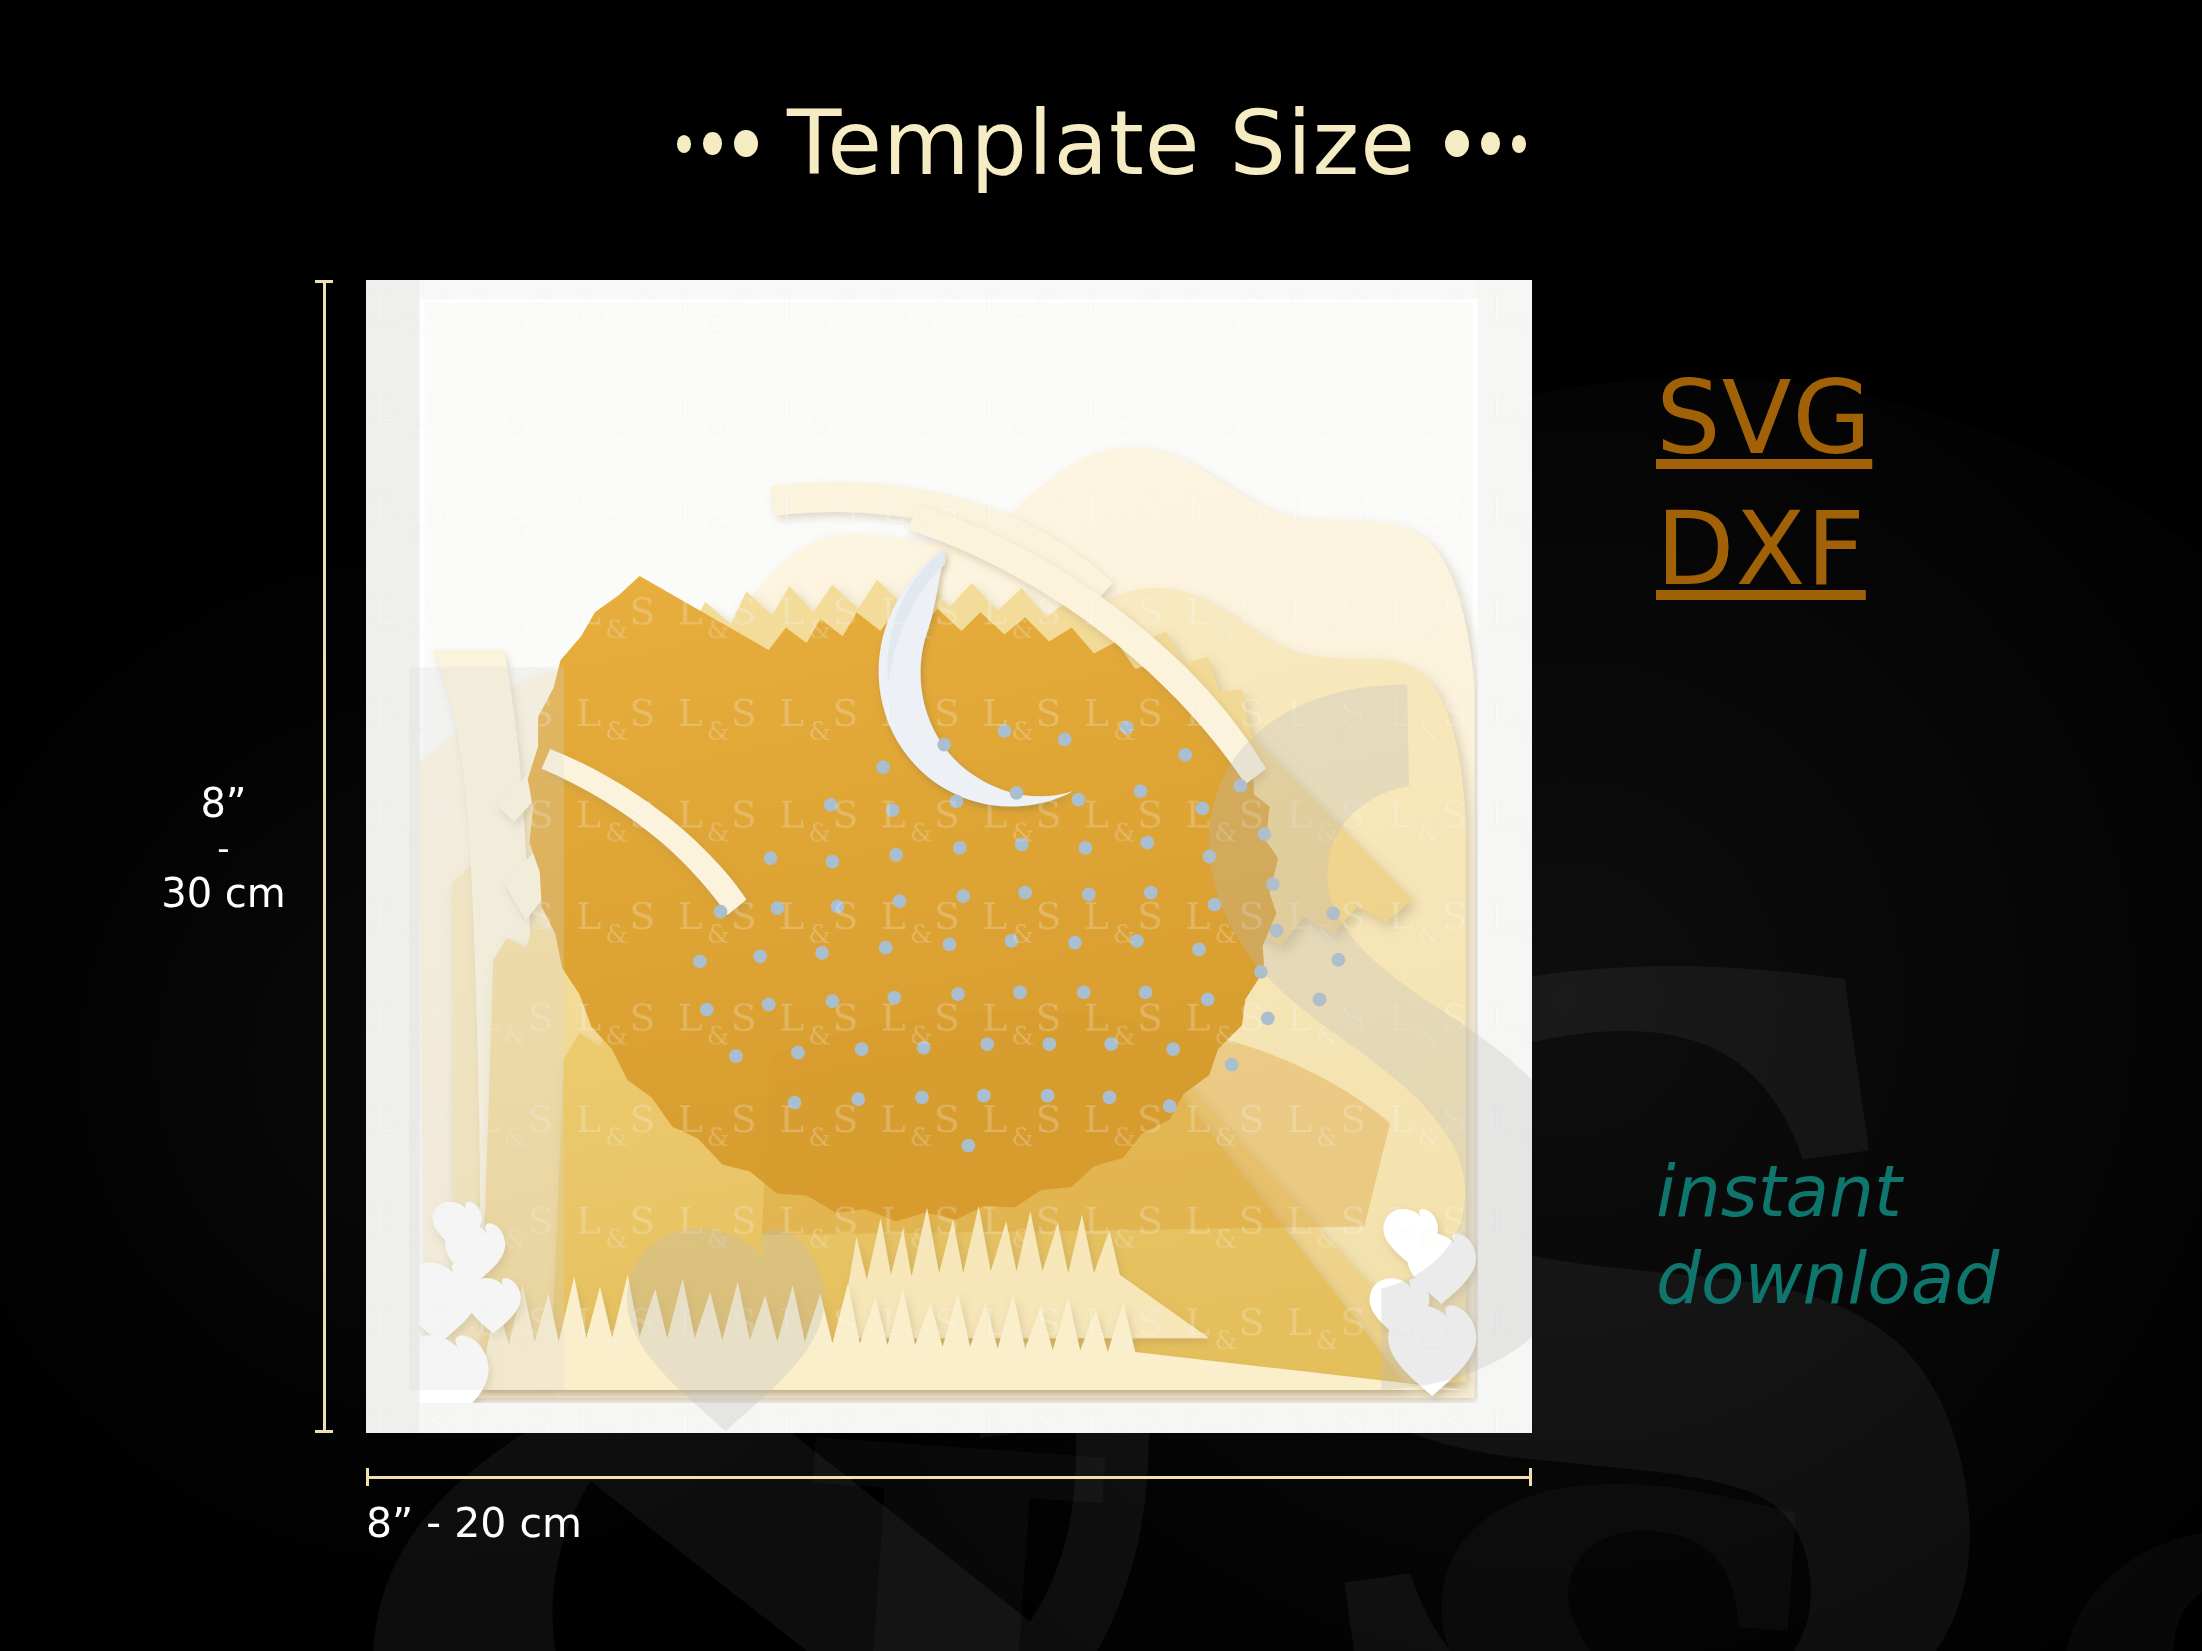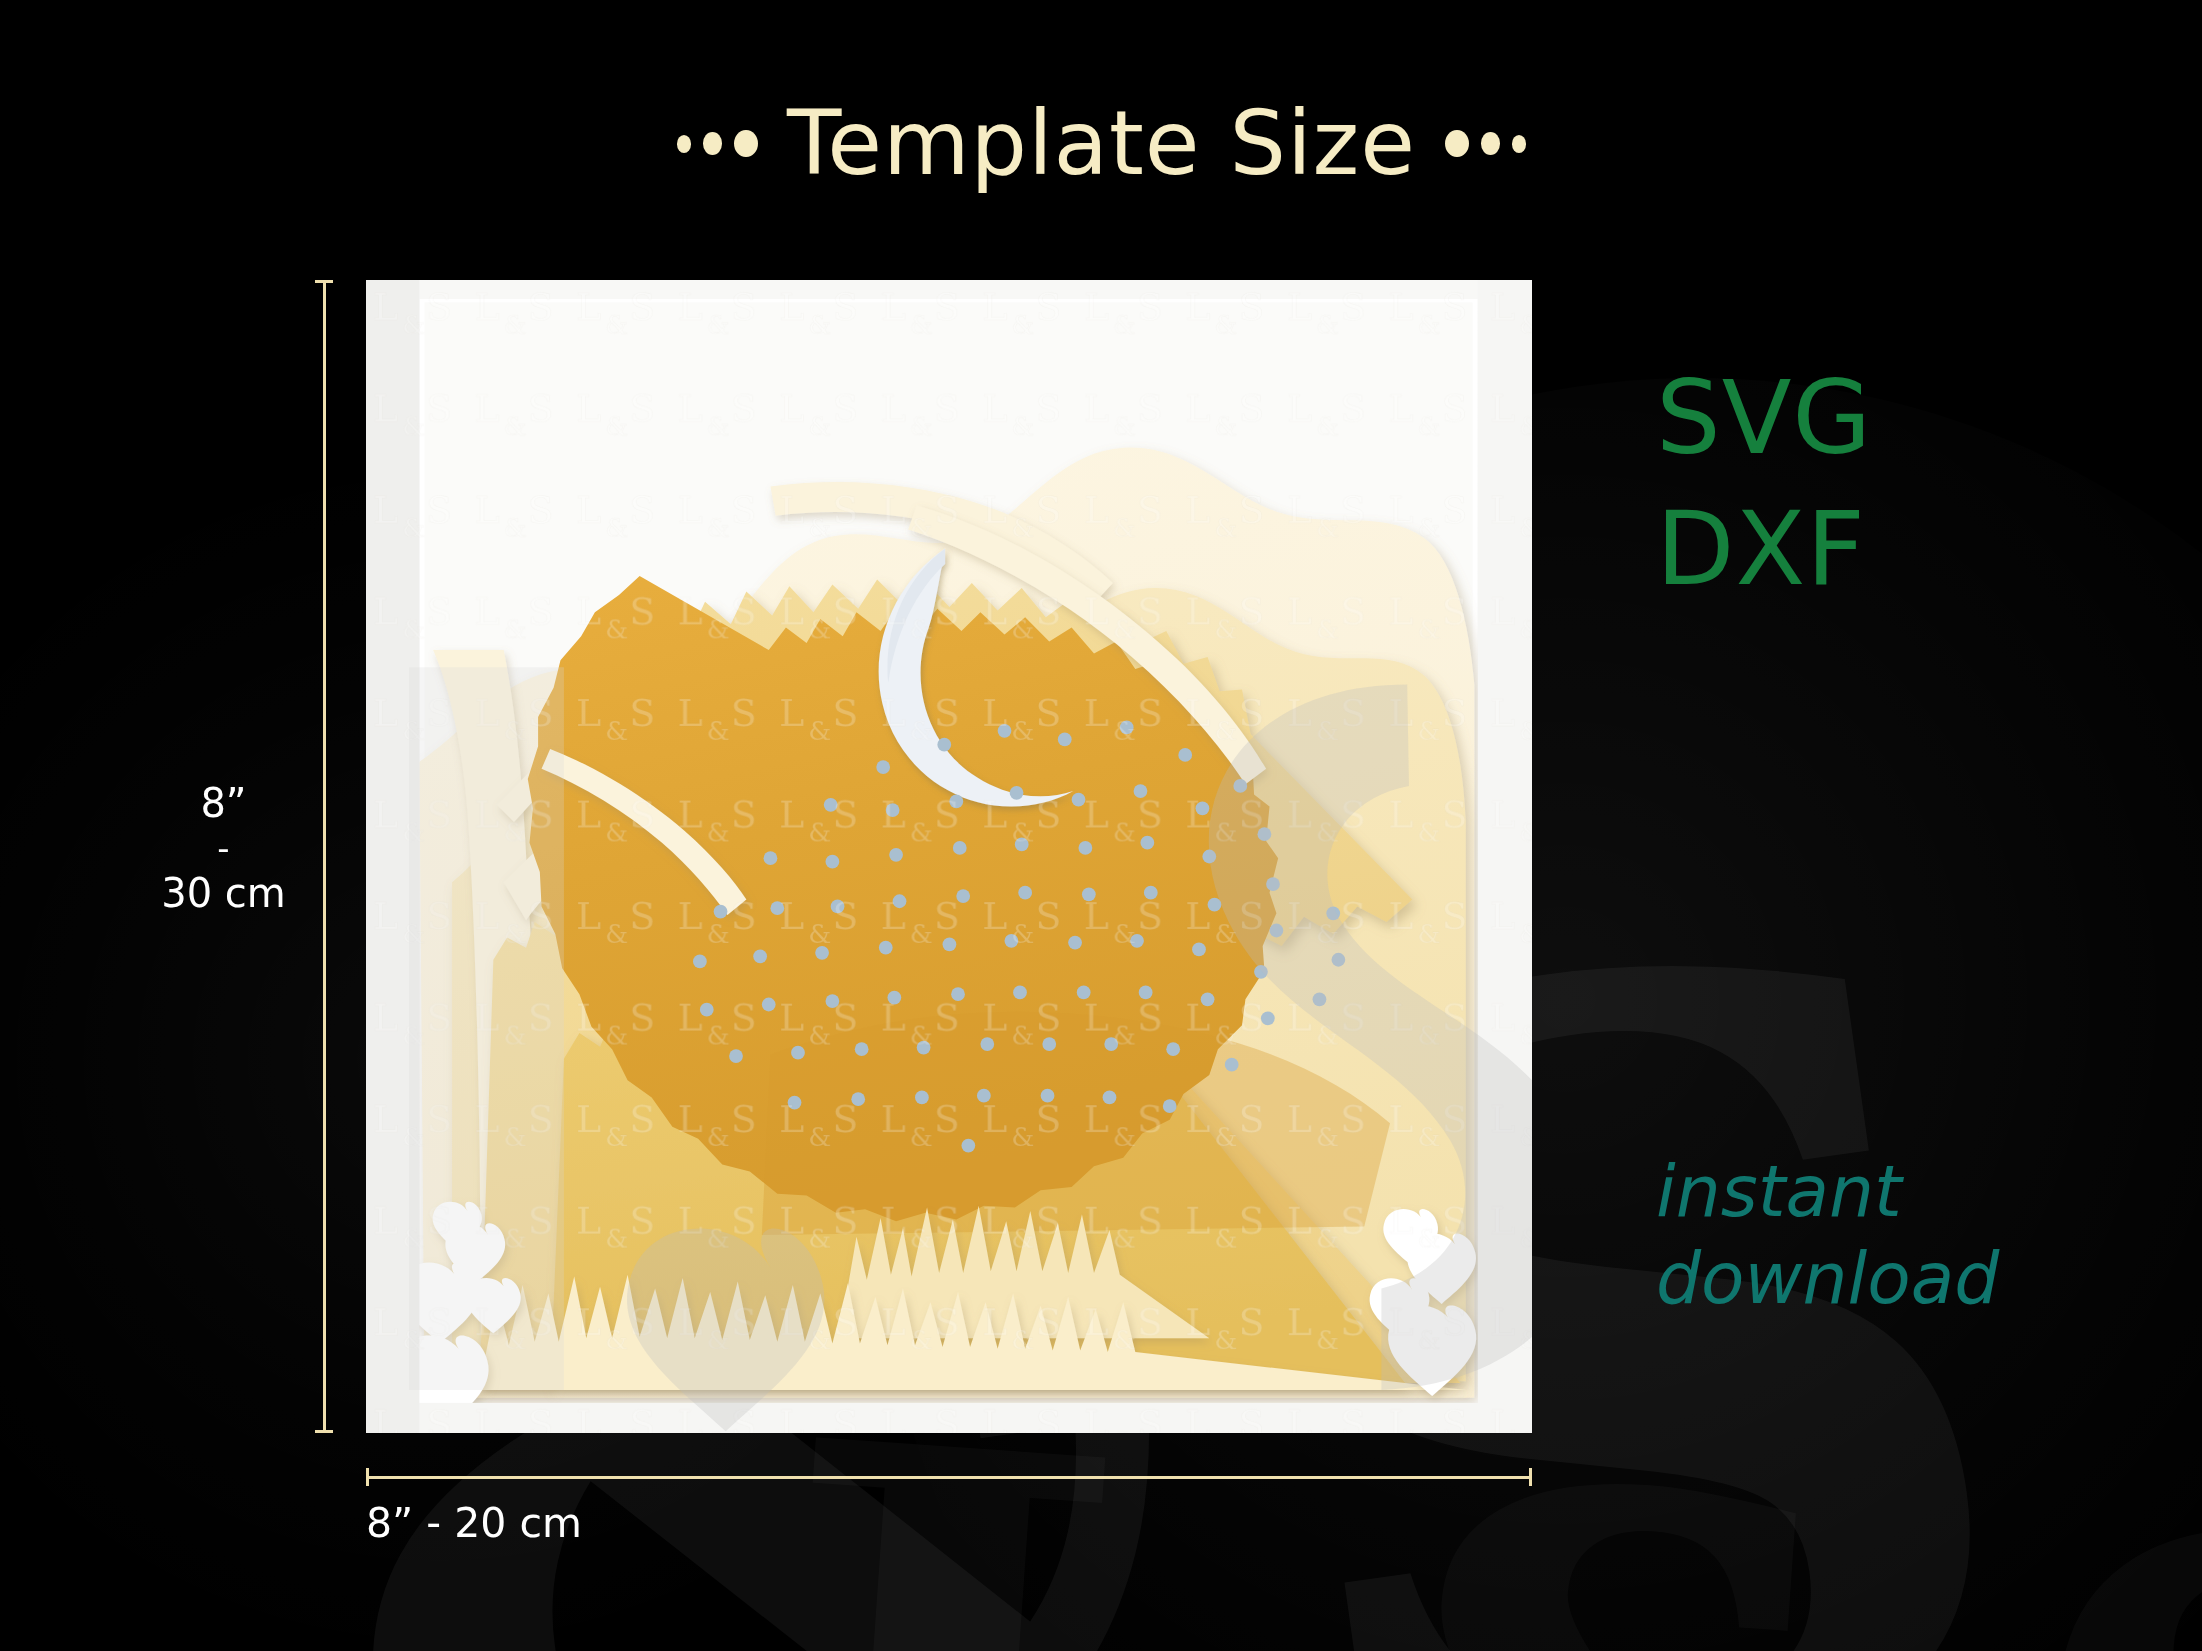--- a/index.html
+++ b/index.html
@@ -144,27 +144,28 @@
     position:absolute; inset:0; pointer-events:none; z-index:7;
   }
 
   
   #formats{
     position:absolute; left:1656px; top:353px;
     width:482px;
     z-index:8;
   }
   #formats .fmt{
-    color:#15803d;
+    color:#a16207;
     font-size:102px;
     line-height:1.28;
     font-weight:400;
     font-family:"DejaVu Sans", sans-serif;
     letter-spacing:0.9px;
     white-space:nowrap;
+    text-decoration:underline;
   }
   #promo{
     position:absolute; left:1656px; top:1149px;
     width:533px; z-index:8;
   }
   #promo .pl{
     color:#0f766e;
     font-style:italic;
     font-size:71px;
     line-height:1.22;

